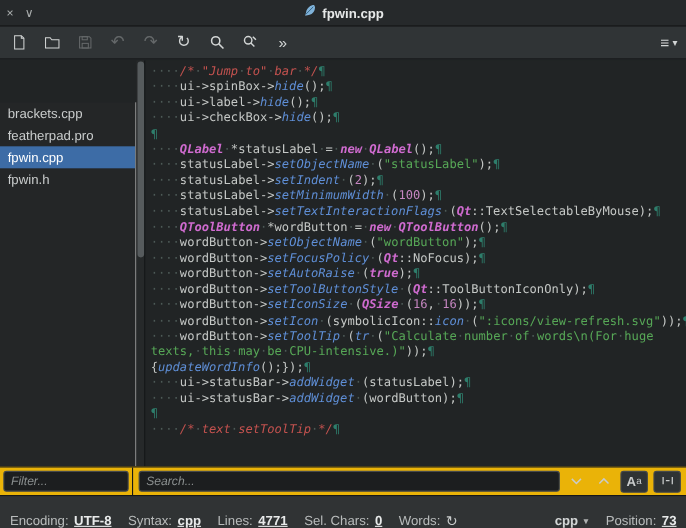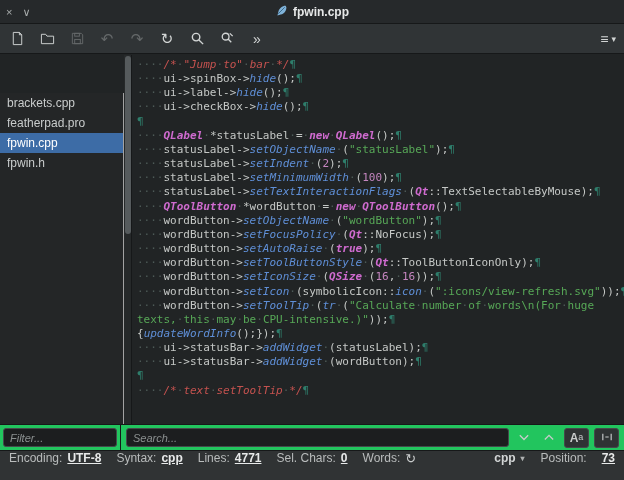--- a/index.html
+++ b/index.html
@@ -43,46 +43,46 @@
   .t-ws  { color:#4d5a57; }
   .t-cmt { color:#c4524f; font-style:italic; }
   .t-kw  { color:#cf6bcf; font-weight:bold;font-style:italic; }
   .t-fn  { color:#5f8fd7; font-style:italic; }
   .t-str { color:#57a857; }
   .t-num { color:#c586c0; }
   .t-pil { color:#2e7d6b; }
 
   
   .bottom-row { position:absolute; top:424px; left:0; right:0; height:26px; display:flex;
-                background:#22c55e; border-top:1px solid #161819; }
+                background:#eab308; border-top:1px solid #161819; }
   .filter-wrap { width:121px; border-right:1px solid #161819; display:flex; align-items:center; padding:0 3px; }
   .text-input { height:19px; background:#1c1e1f; border:1px solid #45494b; border-radius:3px;
                 color:#d0d3d3; font-size:11px; padding:0 6px; font-family:"Liberation Sans", sans-serif; }
   .text-input::placeholder { color:#8b9090; font-style:italic; }
   .filter-input { width:100%; }
   .search-wrap { flex:1; display:flex; align-items:center; gap:5px; padding:0 5px; }
   .search-input { flex:1; }
   .nav-btn { background:none; border:none; color:#c8cbcb; width:20px; height:20px;
              display:flex; align-items:center; justify-content:center; }
   .opt-btn { width:25px; height:20px; background:#2f3334; border:1px solid #45494b; border-radius:3px;
              color:#c8cbcb; display:flex; align-items:center; justify-content:center; }
   .case-big { font-size:12px; font-weight:bold; line-height:1; }
   .case-small { font-size:9px; line-height:1; }
 
   
   .statusbar { position:absolute; top:450px; left:0; right:0; height:30px; background:#303334;
-               border-top:1px solid #161819; display:flex; align-items:flex-start; padding:0 9px;
+               border-top:1px solid #161819; display:flex; align-items:flex-end; padding:0 9px;
                font-size:12px; color:#b9bcbc; }
   .sb-group { display:flex; align-items:center; gap:5px; margin-right:15px; }
   .sb-value { color:#e8eaea; font-weight:bold;text-decoration:underline; }
   .sb-refresh { background:none; border:none; color:#c8cbcb; font-size:13px; line-height:1; }
   .sb-right { margin-left:auto; display:flex; align-items:center; gap:16px; }
   .lang-combo { display:flex; align-items:center; gap:5px; color:#d2d5d5; font-weight:bold; }
   .lang-caret { font-size:8px; color:#aeb1b1; }
-  .pos-group { display:flex; align-items:center; gap:15px; }
+  .pos-group { display:flex; align-items:center; gap:5px; }
 </style>
 </head>
 <body>
 
 <div class="titlebar">
   <div class="win-controls">
     <button class="win-btn">×</button>
     <button class="win-btn">∨</button>
   </div>
   <div class="title-wrap">

